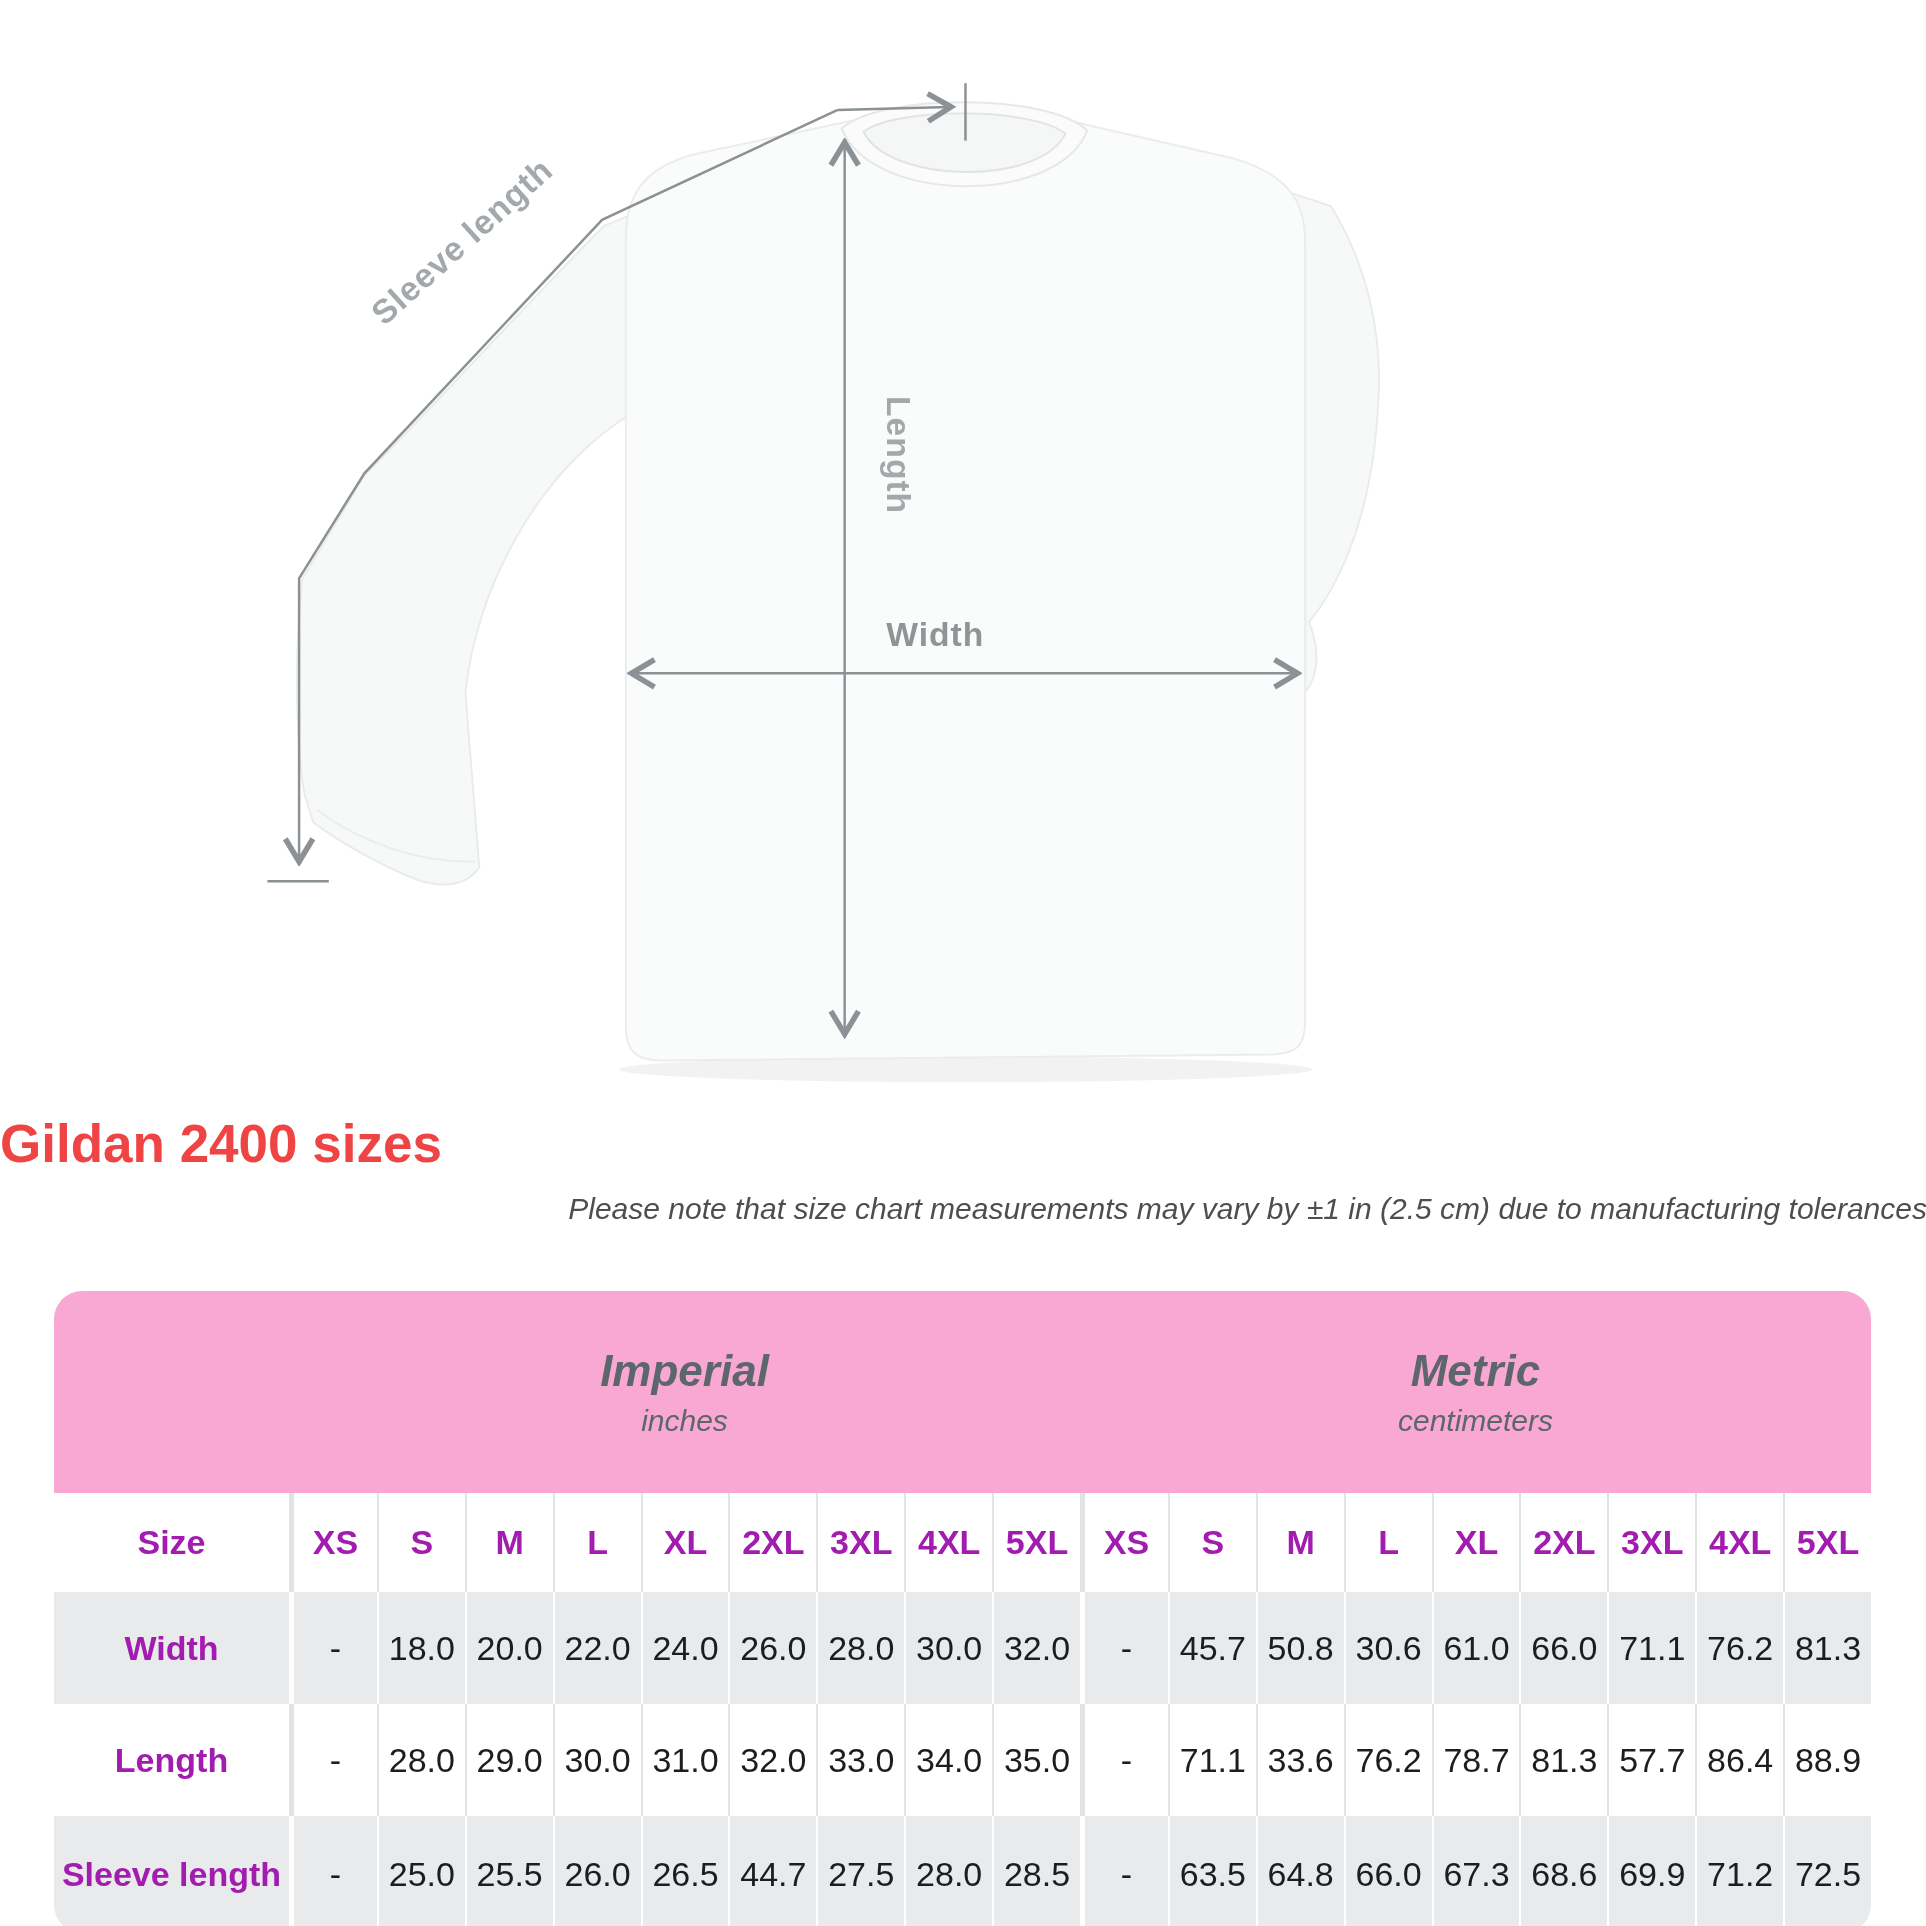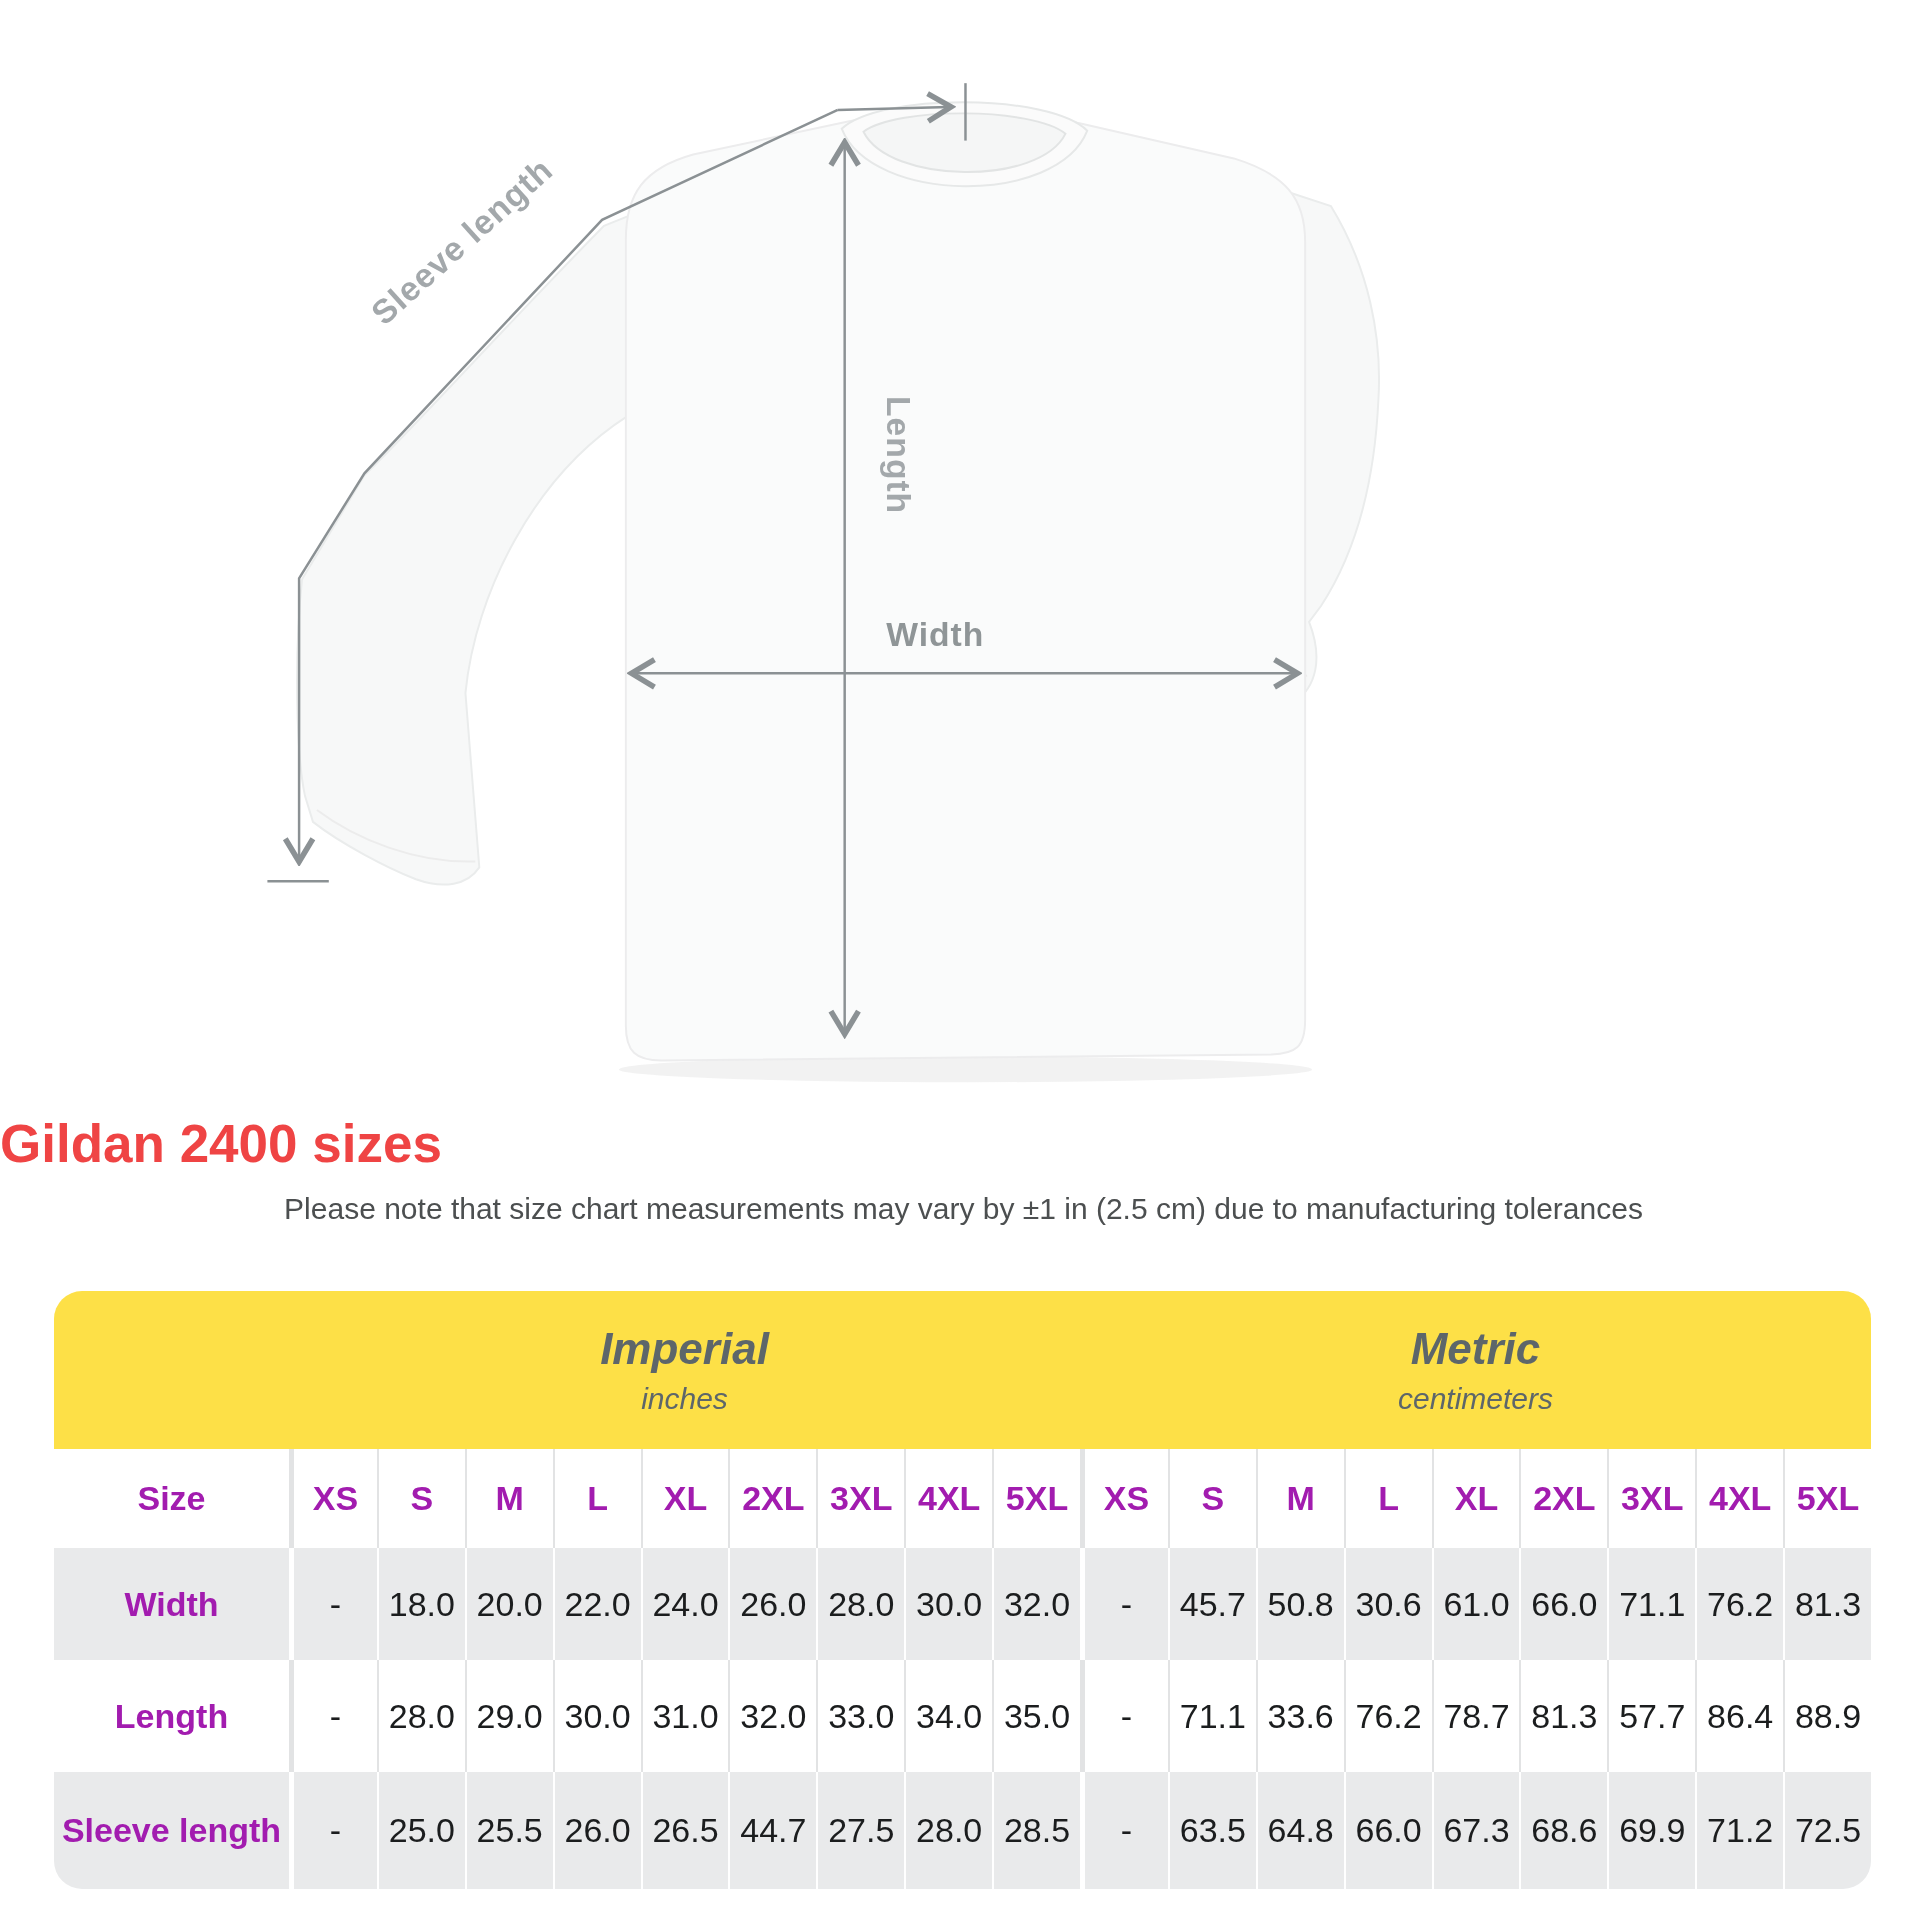--- a/index.html
+++ b/index.html
@@ -23,39 +23,40 @@
   .page-title{
     margin:4px 0 16px 0;
     text-align:left;
     font-size:53px;
     font-weight:bold;
     color:#ef4444;
     line-height:61px;
   }
   .page-subtitle{
     margin:16px 0 0 0;
-    text-align:center;
+    text-align:right;
+    font-style:italic;
     font-size:30px;
     color:#4c4f50;
     line-height:38px;
   }
   
   .chart-table{
     margin:63px 55px 0 54px;
     width:1817px;
     border-radius:28px;
     overflow:hidden;
   }
   .trow{
     display:grid;
     grid-template-columns:235px repeat(18, 1fr);
   }
   .group-row{
-    background:#fde047;
-    height:158px;
+    background:#f9a8d4;
+    height:202px;
   }
   .group-cell{
     display:flex;flex-direction:column;align-items:center;justify-content:center;
     gap:8px;
   }
   .group-cell .g-label{
     font-size:44px;font-weight:bold;font-style:italic;color:#5d666a;
   }
   .group-cell .g-unit{
     font-size:30px;font-style:italic;color:#5d666a;

